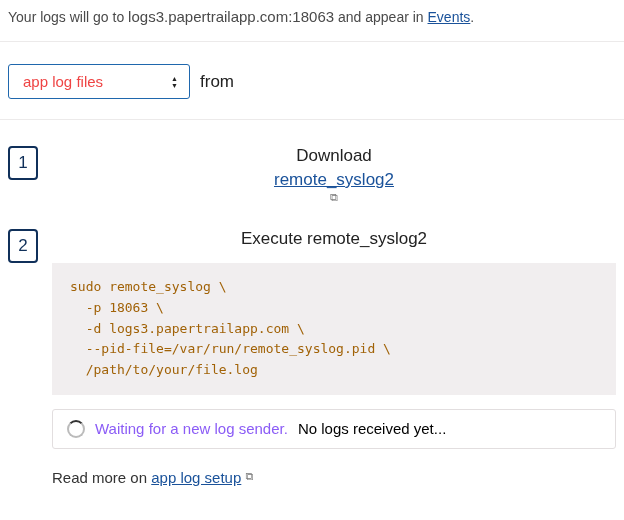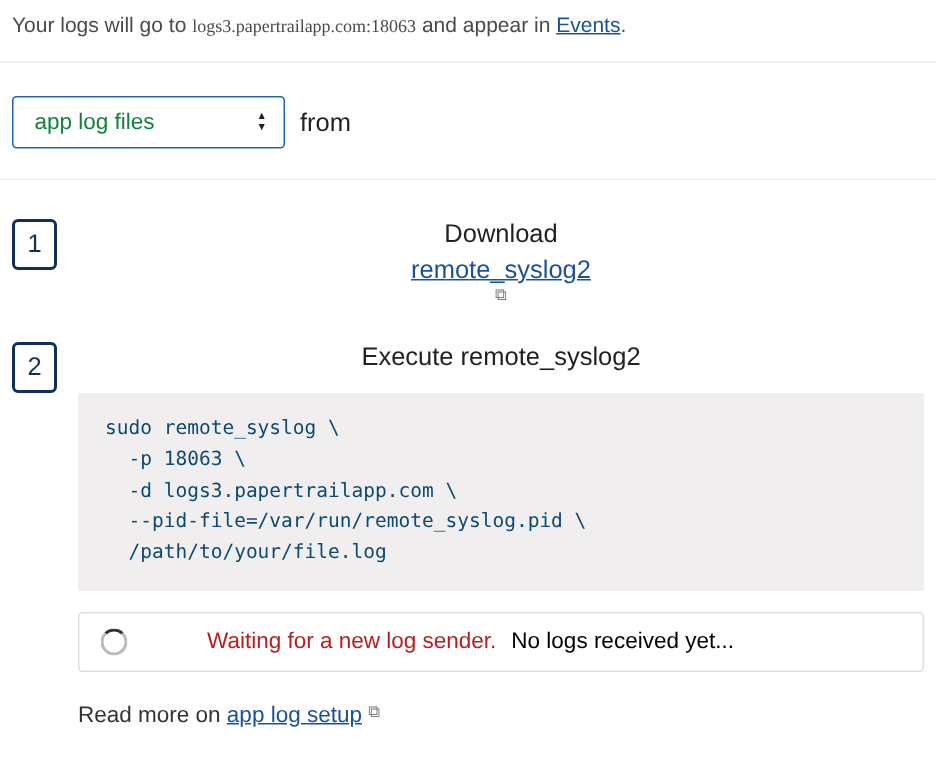--- a/index.html
+++ b/index.html
@@ -15,22 +15,22 @@
     box-sizing: border-box;
     padding: 8px 0 16px 0;
   }
   .intro {
     padding: 0 8px 16px 8px;
     color: #4a4a4a;
     font-size: 14px;
     border-bottom: 1px solid #eceaea;
   }
   .intro code {
-    font-family: Liberation Serif, serif;
-    font-size: 12px;
+    font-family: Liberation Sans, sans-serif;
+    font-size: 15px;
   }
   a.link {
     color: #1a529a;
     text-decoration: underline;
   }
   .controls-row {
     display: flex;
     align-items: center;
     gap: 10px;
     padding: 22px 8px 20px 8px;
@@ -40,21 +40,21 @@
     margin-bottom: 26px;
   }
   .select-wrap {
     position: relative;
   }
   .select-box {
     border: 1px solid #1f67ad;
     border-radius: 3px;
     padding: 8px 36px 8px 14px;
     font-size: 15px;
-    color: #15803d;
+    color: #ef4444;
     background: #fff;
     min-width: 130px;
     cursor: pointer;
   }
   .select-box.plain {
     border: 1px solid #d3d3d3;
     min-width: 120px;
   }
   .caret-stack {
     position: absolute;
@@ -107,21 +107,21 @@
     color: #7a7a7a;
     position: relative;
     top: -3px;
   }
   .code-block {
     background: #f1eeef;
     padding: 14px 18px;
     margin-top: 14px;
     font-family: Consolas, Menlo, monospace;
     font-size: 13px;
-    color: #0c4a6e;
+    color: #a16207;
     white-space: pre;
     line-height: 1.6;
     overflow-x: auto;
   }
   .status-box {
     border: 1px solid #e2dedf;
     border-radius: 3px;
     padding: 10px 14px;
     margin-top: 14px;
     display: flex;
@@ -130,21 +130,21 @@
     font-size: 15px;
   }
   .spinner {
     width: 14px;
     height: 14px;
     border: 2px solid #bbb;
     border-top-color: #333;
     border-radius: 50%;
     flex: 0 0 auto;
   }
-  .status-primary { color: #b91c1c; margin-left: 43px; }
+  .status-primary { color: #8b5cf6; }
   .status-secondary { color: #000000; }
   .para {
     margin-top: 18px;
     font-size: 15px;
     line-height: 1.5;
     color: #333;
   }
   .inline-code {
     font-family: Consolas, Menlo, monospace;
     color: #b04242;

